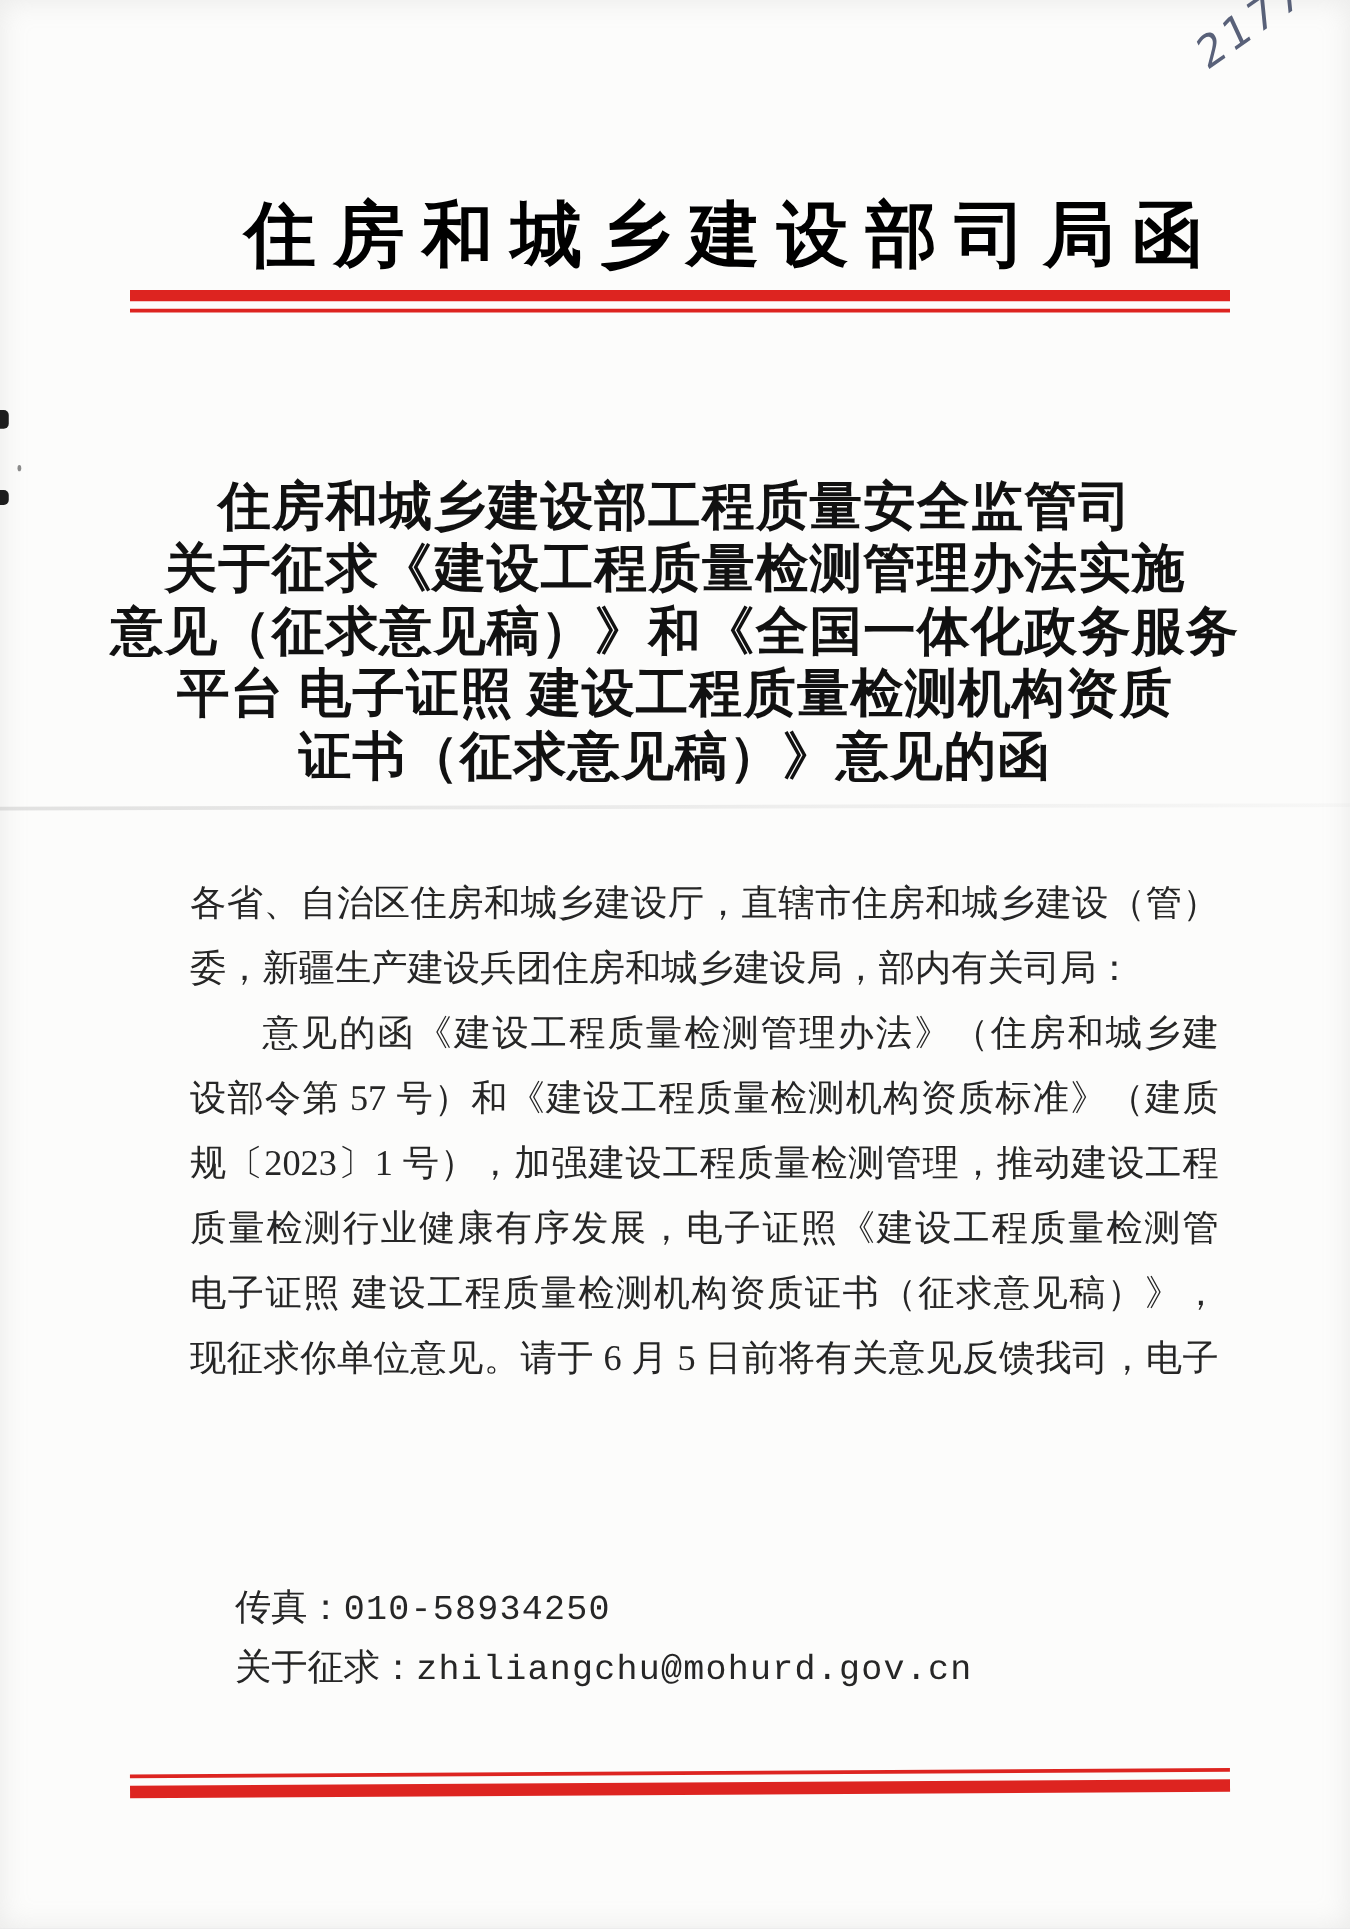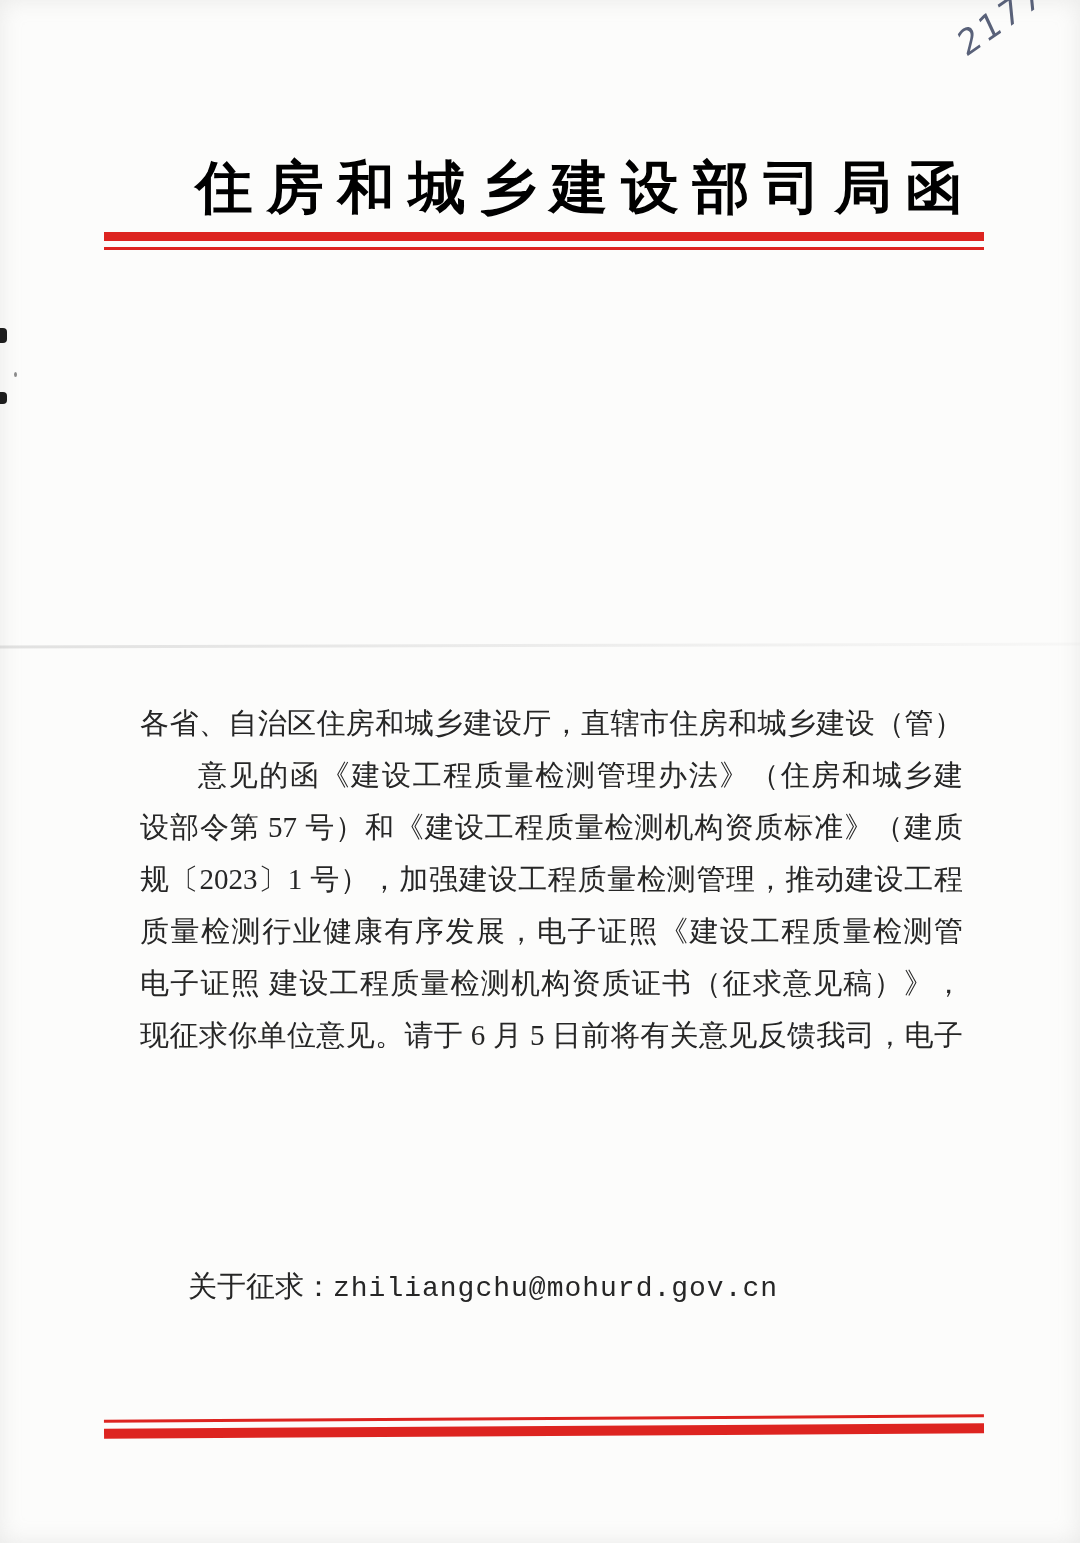--- a/index.html
+++ b/index.html
@@ -55,21 +55,21 @@
   .subject{
     position:absolute;top:381px;left:80px;width:920px;
     text-align:center;color:#111;
     font-weight:bold;font-size:42px;line-height:50px;
     letter-spacing:1px;
   }
   .subject .t-line{height:50px;}
 
   
   .body-block{
-    position:absolute;top:697px;left:140px;width:823px;
+    position:absolute;top:697px;left:152px;width:823px;
     font-size:29px;line-height:52px;color:#262626;
   }
   .b-line{height:52px;white-space:nowrap;}
   .b-line.fill{
     white-space:normal;
     text-align:justify;text-align-last:justify;
   }
   .b-line.indent{text-indent:2em;}
 
   
@@ -86,32 +86,43 @@
   <div class="edge-mark m1"></div>
   <div class="edge-mark m2"></div>
   <div class="edge-speck"></div>
 
   <div class="handwritten">2177</div>
 
   <div class="letterhead">住房和城乡建设部司局函</div>
   <div class="rule top-thick"></div>
   <div class="rule top-thin"></div>
 
+  <div class="subject">
+    <div class="t-line">住房和城乡建设部工程质量安全监管司</div>
+    <div class="t-line">关于征求《建设工程质量检测管理办法实施</div>
+    <div class="t-line">意见（征求意见稿）》和《全国一体化政务服务</div>
+    <div class="t-line">平台 电子证照 建设工程质量检测机构资质</div>
+    <div class="t-line">证书（征求意见稿）》意见的函</div>
+  </div>
 
   <div class="body-block">
     <div class="b-line fill">各省、自治区住房和城乡建设厅，直辖市住房和城乡建设（管）</div>
+    <div class="b-line">委，新疆生产建设兵团住房和城乡建设局，部内有关司局：</div>
     <div class="b-line fill indent">意见的函《建设工程质量检测管理办法》（住房和城乡建</div>
     <div class="b-line fill">设部令第 57 号）和《建设工程质量检测机构资质标准》（建质</div>
     <div class="b-line fill">规〔2023〕1 号），加强建设工程质量检测管理，推动建设工程</div>
     <div class="b-line fill">质量检测行业健康有序发展，电子证照《建设工程质量检测管</div>
     <div class="b-line fill">电子证照 建设工程质量检测机构资质证书（征求意见稿）》，</div>
     <div class="b-line fill">现征求你单位意见。请于 6 月 5 日前将有关意见反馈我司，电子</div>
   </div>
 
   <div class="contact">
+    <div class="c-line">
+      <span class="c-label">传真：</span><span class="c-value">010-58934250</span>
+    </div>
     <div class="c-line">
       <span class="c-label">关于征求：</span><span class="c-value">zhiliangchu@mohurd.gov.cn</span>
     </div>
   </div>
 
   <div class="bottom-rules">
     <div class="thin"></div>
     <div class="thick"></div>
   </div>
 

